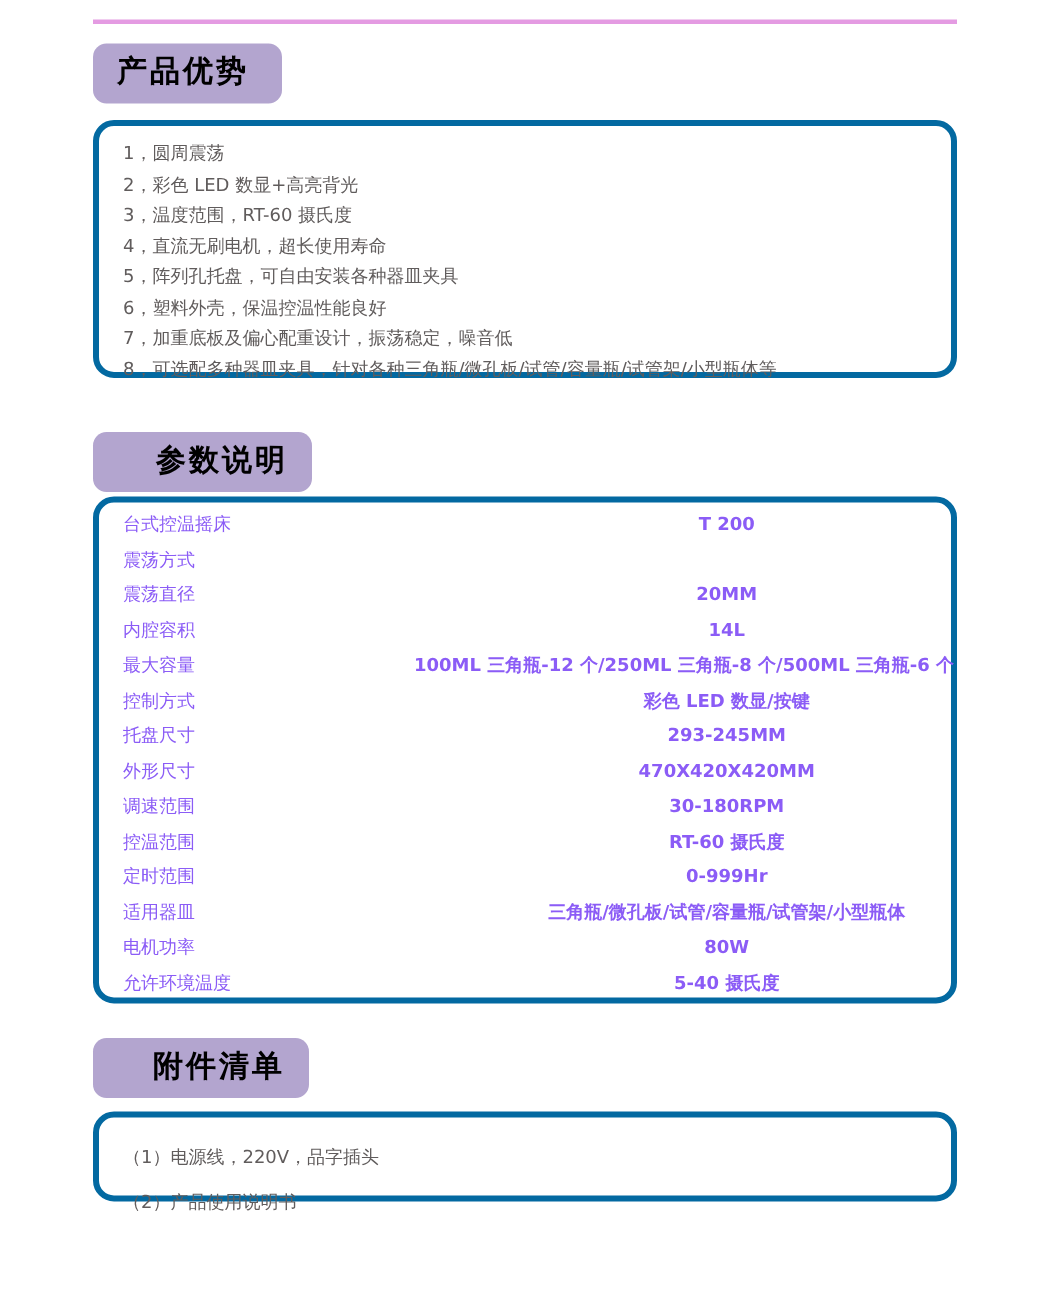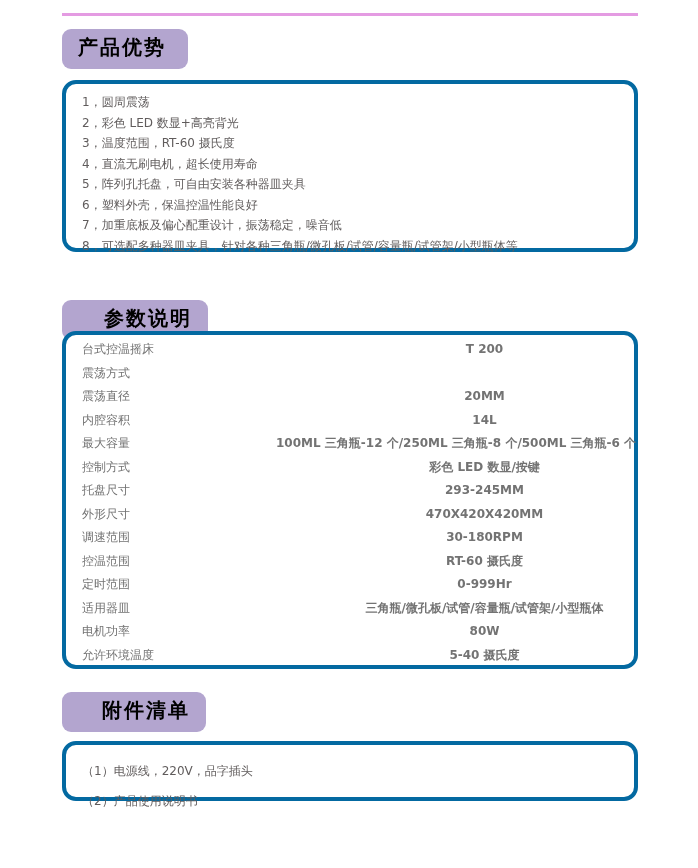--- a/index.html
+++ b/index.html
@@ -32,21 +32,21 @@
     background: #b3a5cf;
     border-radius: 9px;
     color: #000000;
     font-size: 20px;
     font-weight: bold;
     letter-spacing: 2px;
     line-height: 36px;
     padding: 0 16px;
   }
   .badge-advantages { top: 29px; }
-  .badge-specs      { top: 300px; padding-left: 42px; }
+  .badge-specs      { top: 288px; padding-left: 42px; }
   .badge-accessories{ top: 692px; padding-left: 40px; }
 
   .panel {
     position: absolute;
     left: 62px;
     width: 576px;
     box-sizing: border-box;
     border: 4px solid #0369a1;
     border-radius: 14px;
     background: #ffffff;
@@ -75,21 +75,21 @@
   }
 
   .spec-table {
     padding: 3px 16px 0 16px;
   }
   .spec-row {
     display: flex;
     height: 23.5px;
     line-height: 23.5px;
     font-size: 12px;
-    color: #737373;
+    color: #8b5cf6;
     white-space: nowrap;
   }
   .spec-label {
     width: 269px;
     flex: 0 0 269px;
   }
   .spec-value {
     flex: 1;
     text-align: center;
     font-weight: bold;

